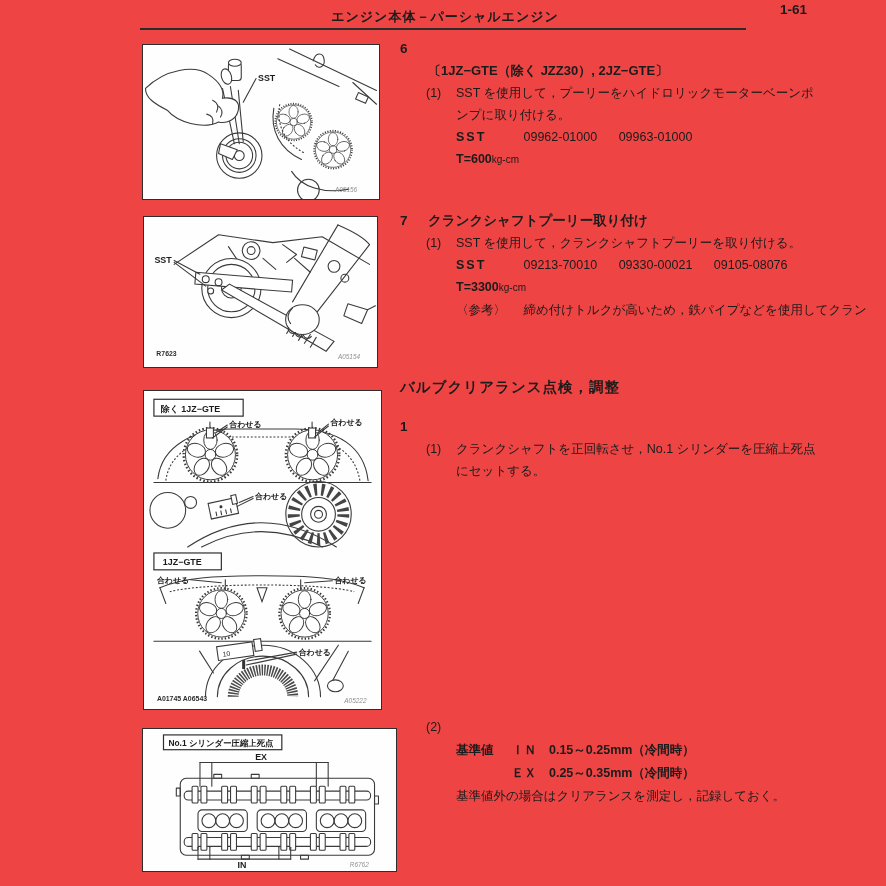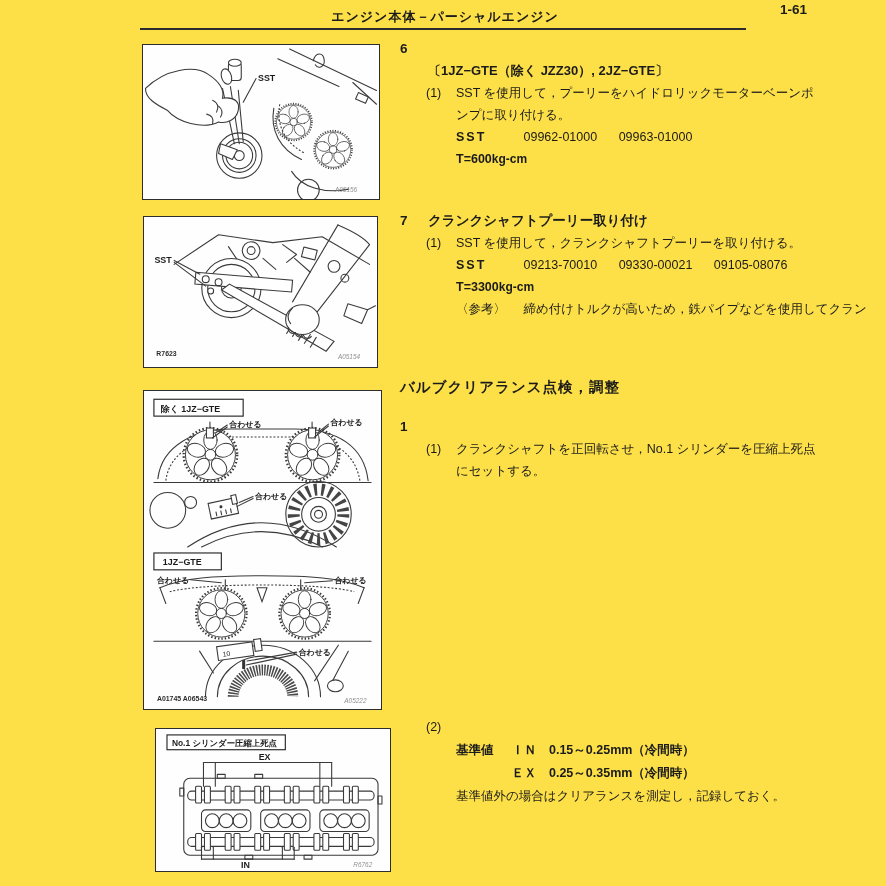--- a/index.html
+++ b/index.html
@@ -1,28 +1,28 @@
 <!DOCTYPE html>
 <html><head>
 <meta charset="utf-8">
 <style>
   html,body{margin:0;padding:0;background:#e8e8e8;}
-  .page{position:relative;width:886px;height:886px;background:#fde047;overflow:hidden;
+  .page{position:relative;width:886px;height:886px;background:#ef4444;overflow:hidden;
         font-family:"Liberation Sans","DejaVu Sans",sans-serif;color:#1b1b1b;}
   
   .hdr-title{position:absolute;left:300px;top:8px;width:290px;text-align:center;
              font-size:13px;font-weight:bold;letter-spacing:1px;}
   .hdr-num{position:absolute;left:780px;top:2px;font-size:13.5px;font-weight:bold;}
   .hdr-rule{position:absolute;left:140px;top:28px;width:606px;height:2px;background:#2b2b2b;}
   
   .fig{position:absolute;border:1.5px solid #2d2d2d;background:#fefefe;box-sizing:border-box;}
   #fig1{left:142px;top:44px;width:238px;height:156px;}
   #fig2{left:143px;top:216px;width:235px;height:152px;}
   #fig3{left:143px;top:390px;width:239px;height:320px;}
-  #fig4{left:142px;top:728px;width:236px;height:144px;margin-left:13px;}
+  #fig4{left:142px;top:728px;width:255px;height:144px;}
   .fig svg{display:block;width:100%;height:100%;}
   .ln{stroke:#3a3a3a;fill:none;stroke-width:1.1;stroke-linecap:round;stroke-linejoin:round;}
   .fw{fill:#fff;stroke:#3a3a3a;stroke-width:1.1;}
   .teeth{stroke:#3a3a3a;fill:none;stroke-width:1.1;stroke-dasharray:2 1.8;}
   .svg-label{font-family:"Liberation Sans",sans-serif;font-size:8px;font-weight:bold;fill:#1b1b1b;}
   .svg-label-lg{font-family:"Liberation Sans",sans-serif;font-size:9px;font-weight:bold;fill:#1b1b1b;}
   .svg-code{font-family:"Liberation Sans",sans-serif;font-size:6.5px;font-style:italic;fill:#8f8f8f;}
   .svg-code-b{font-family:"Liberation Sans",sans-serif;font-size:7px;font-weight:bold;fill:#2c2c2c;}
   .lblbox{fill:#fff;stroke:#2d2d2d;stroke-width:1.2;}
   
@@ -31,21 +31,21 @@
   .num{display:inline-block;width:28px;font-weight:bold;font-size:13.5px;}
   .sec-title{font-weight:bold;font-size:13.5px;}
   .sub{padding-left:28px;font-weight:bold;font-size:13px;}
   .stepn{display:inline-block;width:30px;}
   .ind1{padding-left:26px;}
   .ind2{padding-left:56px;}
   .ind3{padding-left:120px;}
   .sstw{display:inline-block;width:64px;font-weight:bold;letter-spacing:2px;}
   .sstv{font-weight:normal;margin-right:18px;}
   .torq{font-weight:bold;}
-  .unit{font-size:12px;font-weight:bold;}
+  .unit{font-size:10px;font-weight:normal;}
   .notew{display:inline-block;width:64px;}
   .vheading{position:absolute;left:400px;top:378px;font-size:14.5px;font-weight:bold;letter-spacing:1px;text-align:center;}
   .stdl{display:inline-block;width:52px;font-weight:bold;}
   .stdio{display:inline-block;width:34px;font-weight:bold;}
   .stdv{font-weight:bold;}
 </style>
 </head>
 <body>
 
 <div class="page">

